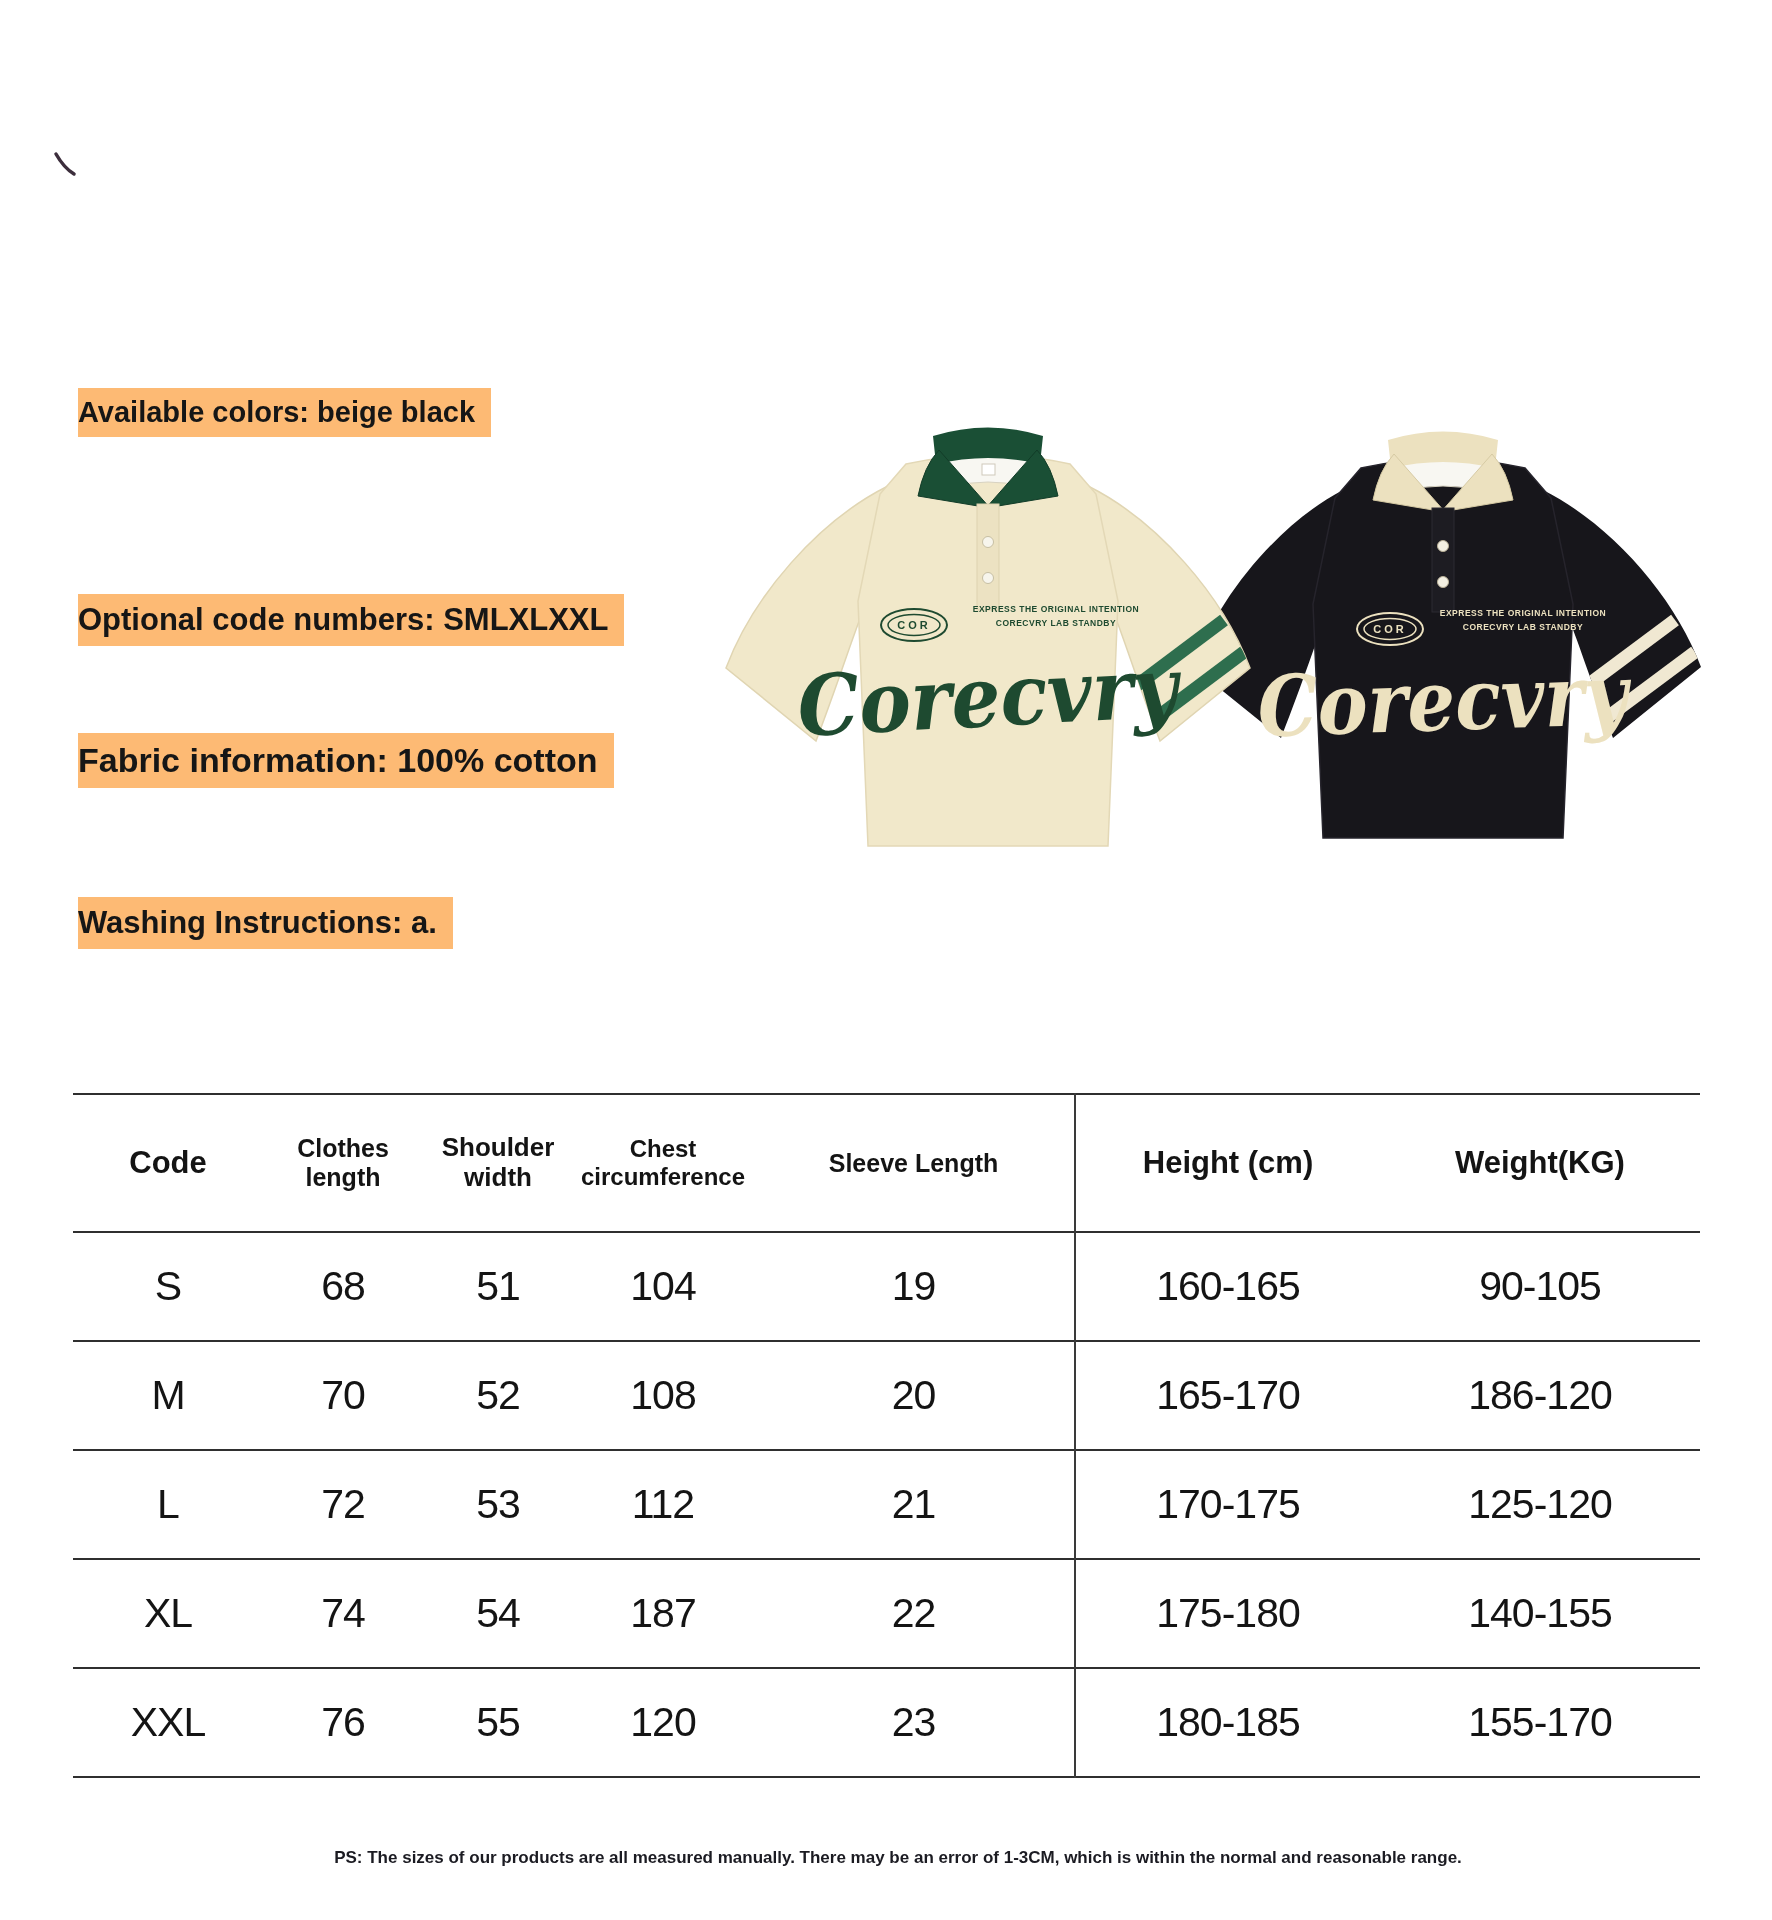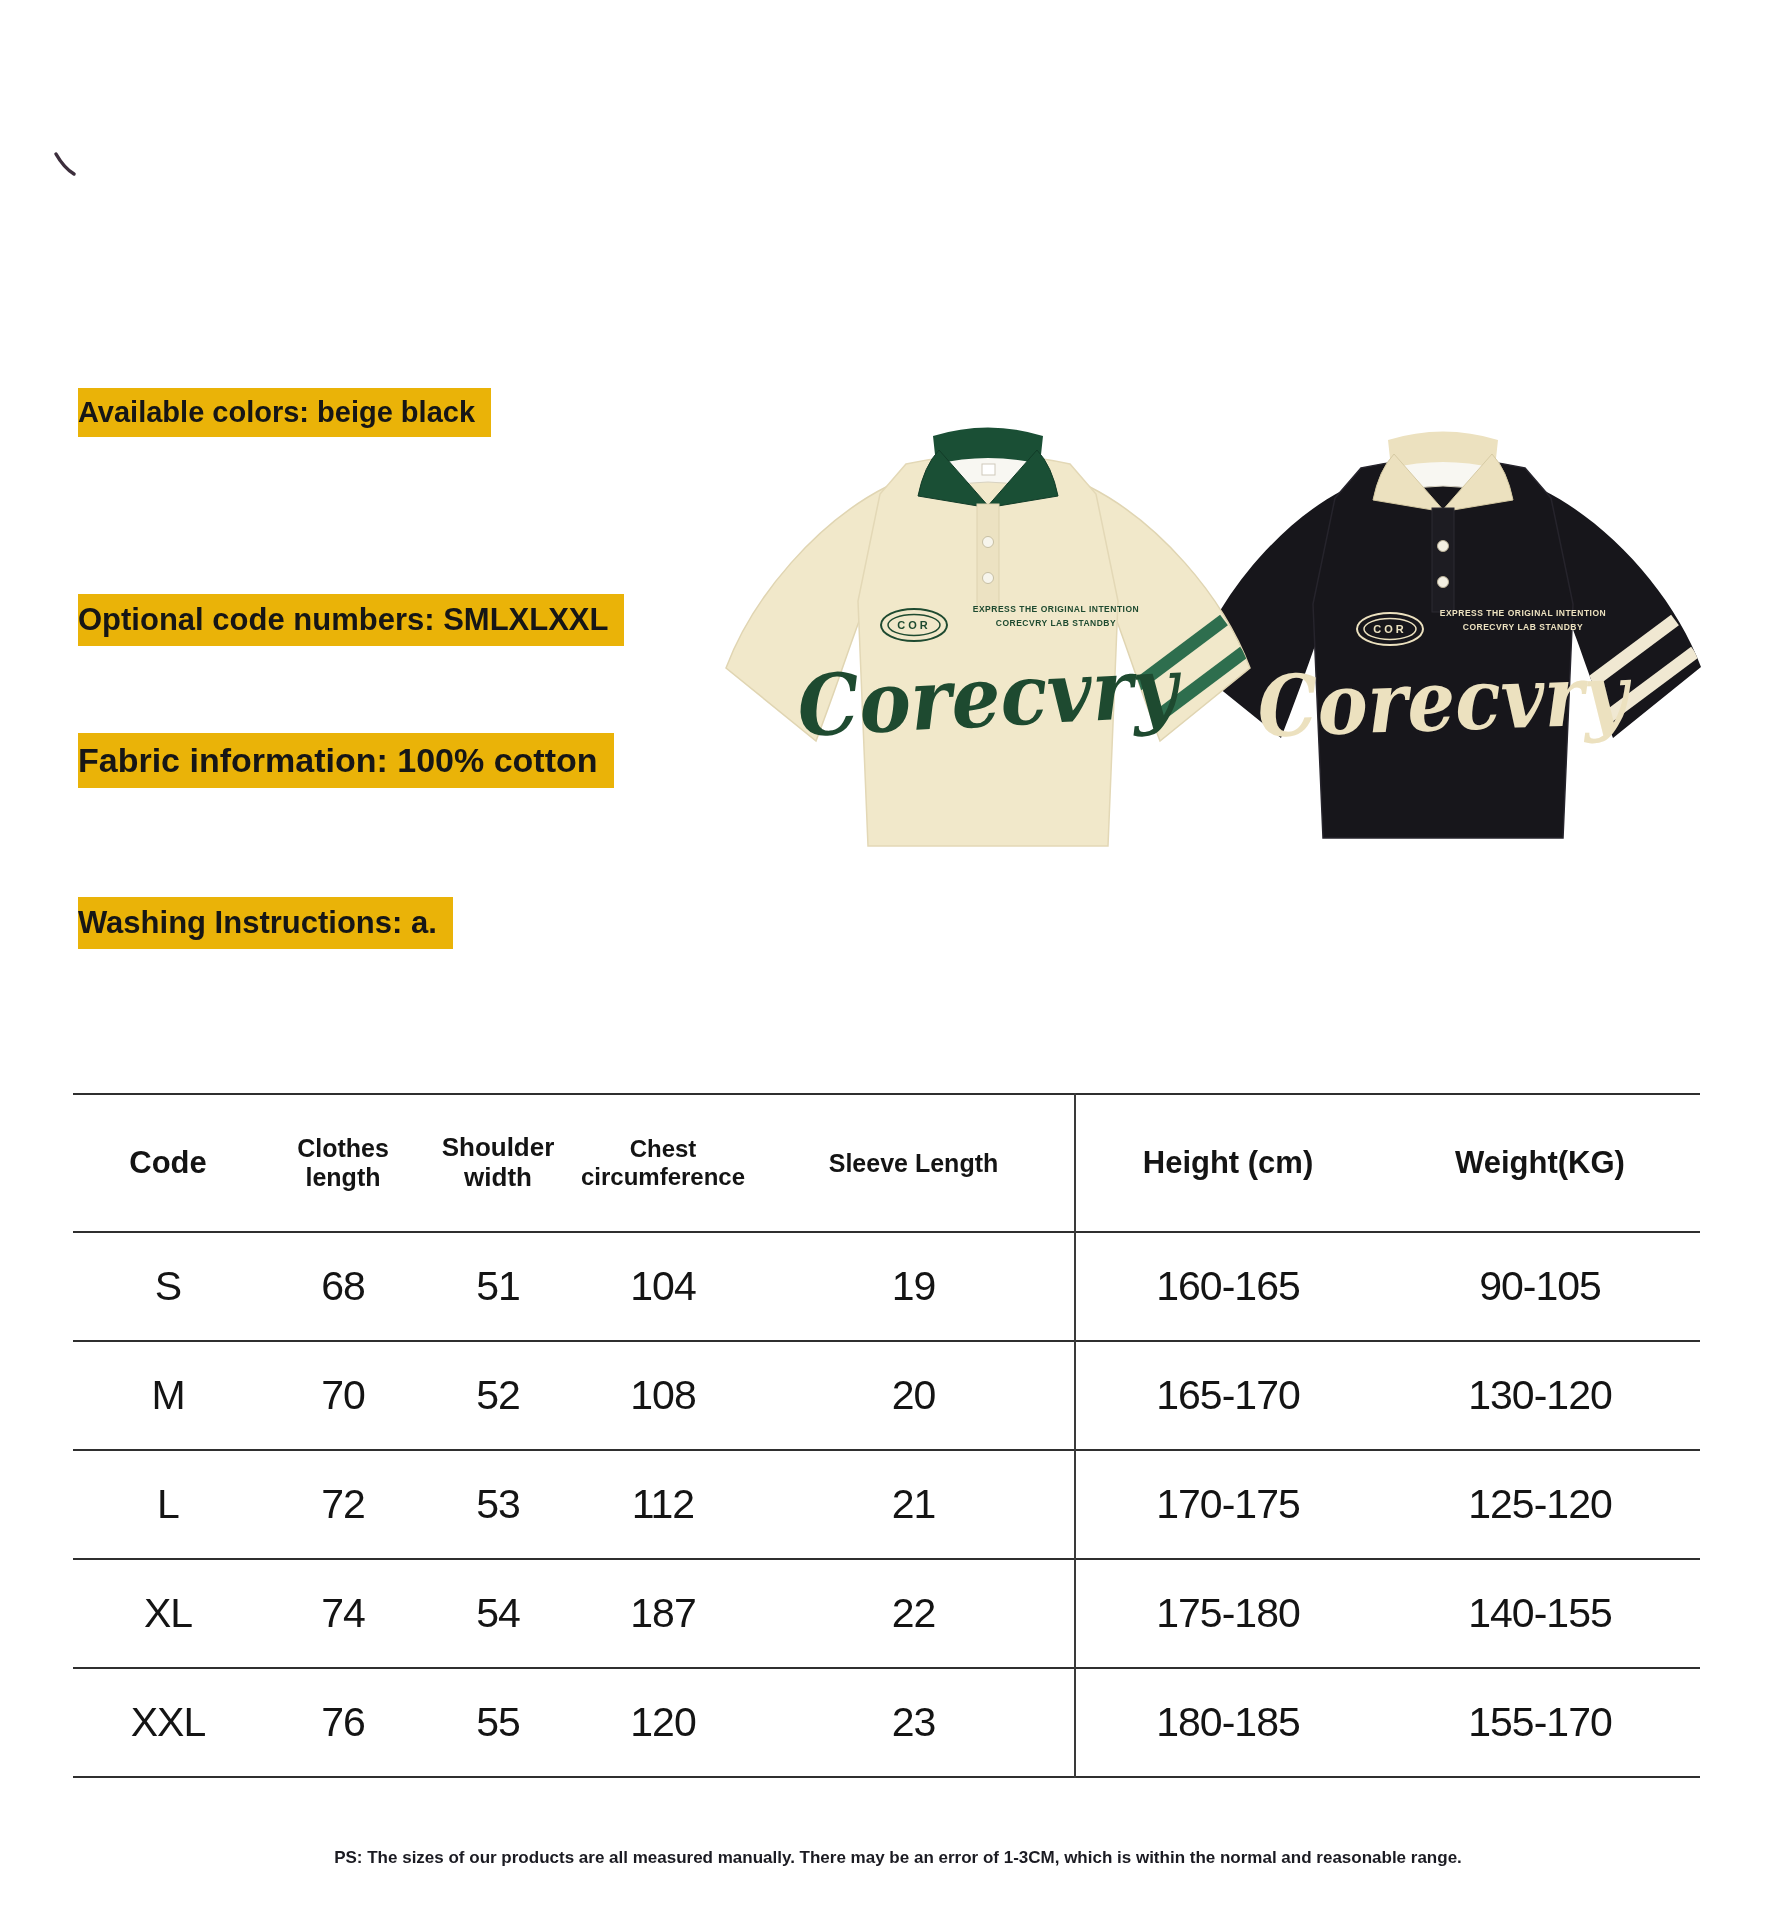--- a/index.html
+++ b/index.html
@@ -1,19 +1,19 @@
 <!DOCTYPE html>
 <html><head>
 <meta charset="utf-8">
 <style>
   html,body{margin:0;padding:0;background:#fff;}
   #canvas{position:relative;width:1772px;height:1920px;background:#ffffff;overflow:hidden;
           font-family:"Liberation Sans",sans-serif;color:#111;}
   
-  .info-label{position:absolute;left:78px;font-weight:bold;color:#161616;background:#eab308;
+  .info-label{position:absolute;left:78px;font-weight:bold;color:#161616;background:#fdba74;
               padding:8px 16px 8px 0;white-space:nowrap;letter-spacing:0px;}
   #lbl-colors {top:388px;font-size:29px;}
   #lbl-codes  {top:553px;font-size:31px;margin-top:41px;}
   #lbl-fabric {top:733px;font-size:34px;}
   #lbl-wash   {top:897px;font-size:31px;}
   
   #tick{position:absolute;left:52px;top:150px;}
   
   .shirt{position:absolute;}
   #shirt-beige{left:688px;top:406px;width:602px;height:447px;z-index:3;}
@@ -164,21 +164,21 @@
         <td>160-165</td>
         <td>90-105</td>
       </tr>
       <tr>
         <td>M</td>
         <td>70</td>
         <td>52</td>
         <td>108</td>
         <td class="divider">20</td>
         <td>165-170</td>
-        <td>130-120</td>
+        <td>186-120</td>
       </tr>
       <tr>
         <td>L</td>
         <td>72</td>
         <td>53</td>
         <td>112</td>
         <td class="divider">21</td>
         <td>170-175</td>
         <td>125-120</td>
       </tr>

